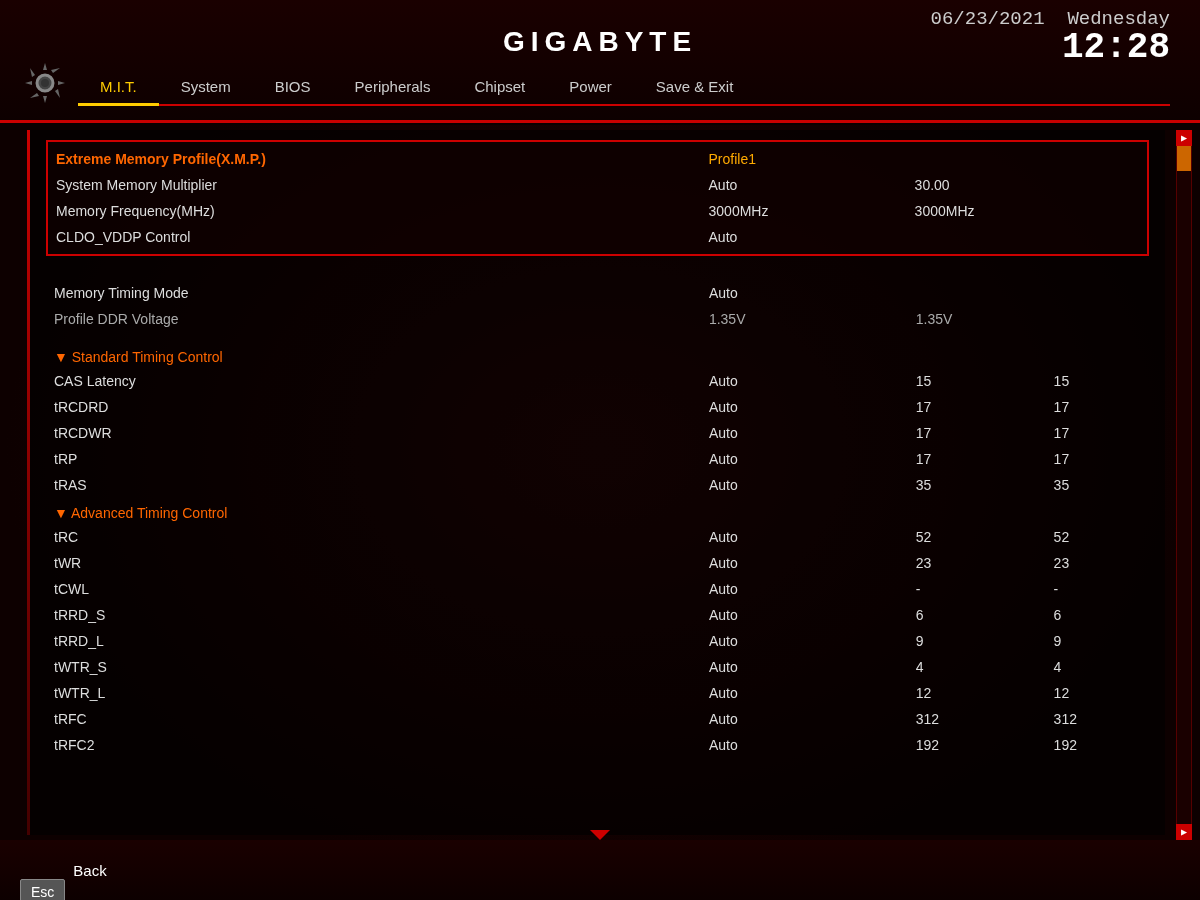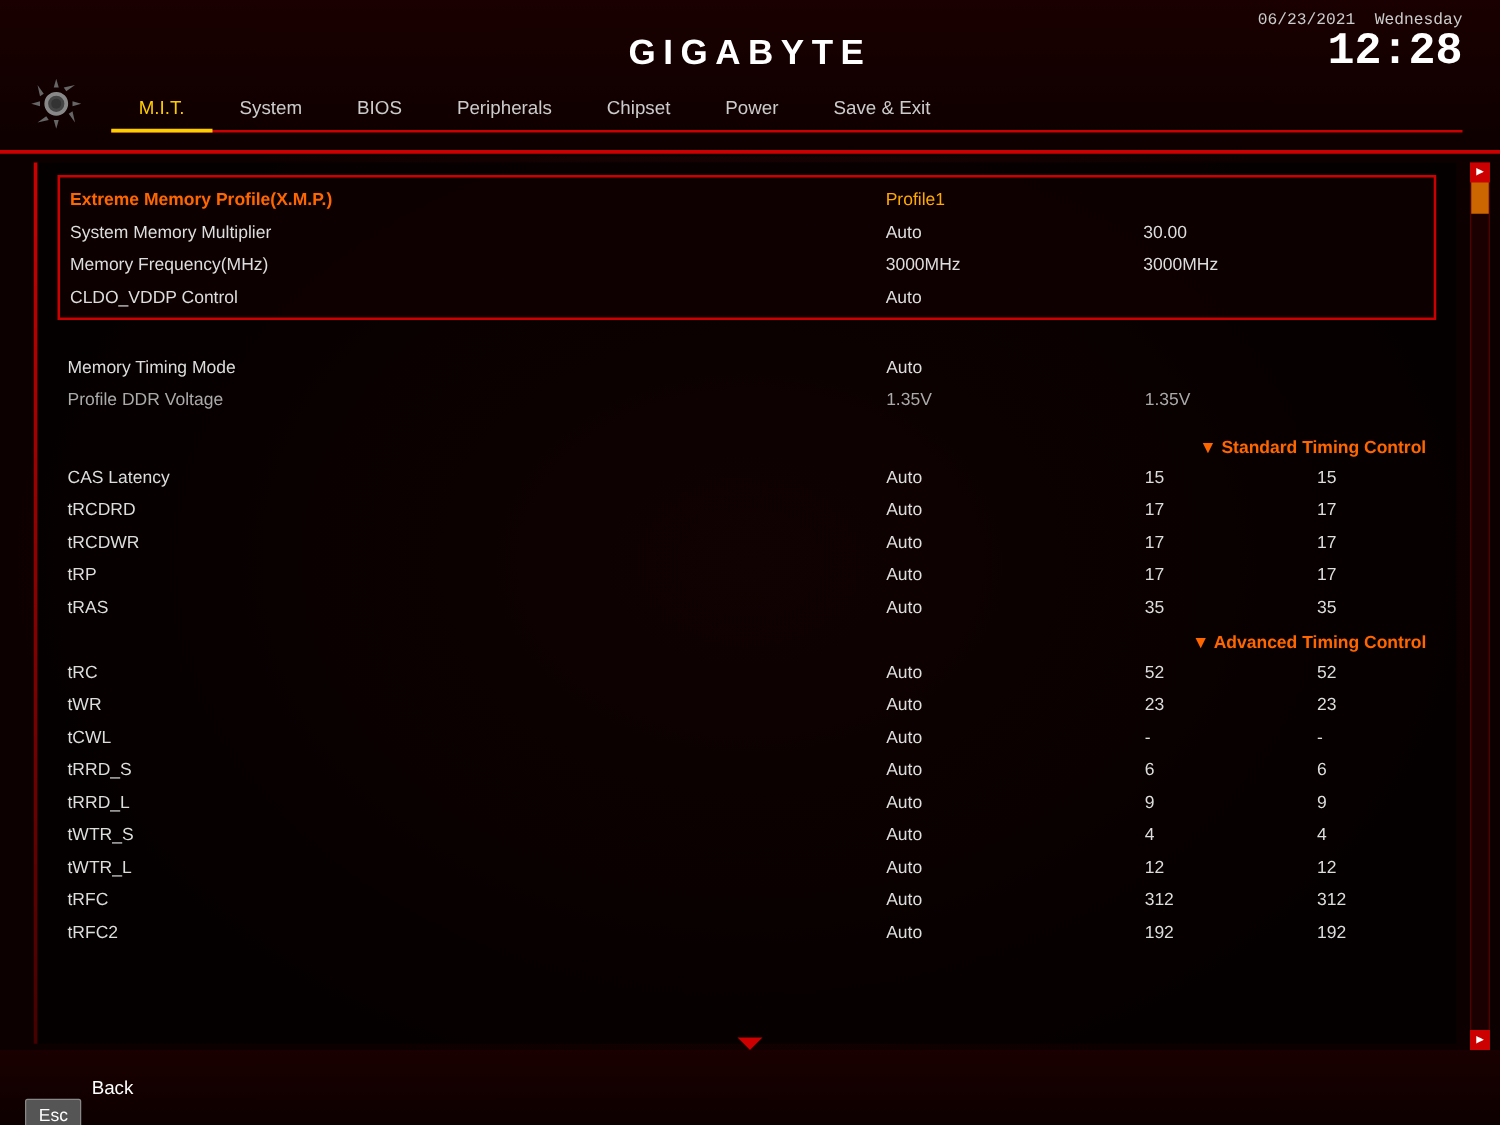--- a/index.html
+++ b/index.html
@@ -102,21 +102,21 @@
 
     
     .datetime {
       position: absolute;
       top: 8px;
       right: 30px;
       text-align: right;
       color: white;
     }
     .datetime .date {
-      font-size: 13px;
+      font-size: 19px;
       color: #cccccc;
     }
     .datetime .time {
       font-size: 36px;
       font-weight: bold;
       line-height: 1;
     }
 
     
     .gear-icon {
@@ -125,21 +125,21 @@
       left: 20px;
       width: 50px;
       height: 50px;
       color: #888;
     }
 
     
     .nav {
       position: absolute;
       top: 70px;
-      left: 89px;
+      left: 78px;
       right: 30px;
       display: flex;
       gap: 0;
       border-bottom: 2px solid #cc0000;
     }
     .nav-tab {
       padding: 8px 22px;
       color: #cccccc;
       font-size: 15px;
       font-family: Arial, sans-serif;
@@ -198,24 +198,23 @@
     .settings-table .col-name { width: 380px; }
     .settings-table .col-val1 { width: 120px; }
     .settings-table .col-val2 { width: 80px; }
     .settings-table .col-val3 { width: 60px; }
 
     .xmp-row td.col-name { color: #ff6600; font-weight: bold; }
     .xmp-row td.col-val1 { color: #ffaa00; }
 
     .section-header td {
       color: #ff6600;
-      font-weight: bold;
+      font-weight: normal;
       padding-top: 6px;
       padding-bottom: 2px;
-      text-align: right;
     }
 
     .gray-row td { color: #aaaaaa; }
 
     
     .bottom-bar {
       position: absolute;
       bottom: 0; left: 0; right: 0;
       height: 60px;
       background: linear-gradient(180deg, #1a0000 0%, #0d0000 100%);

